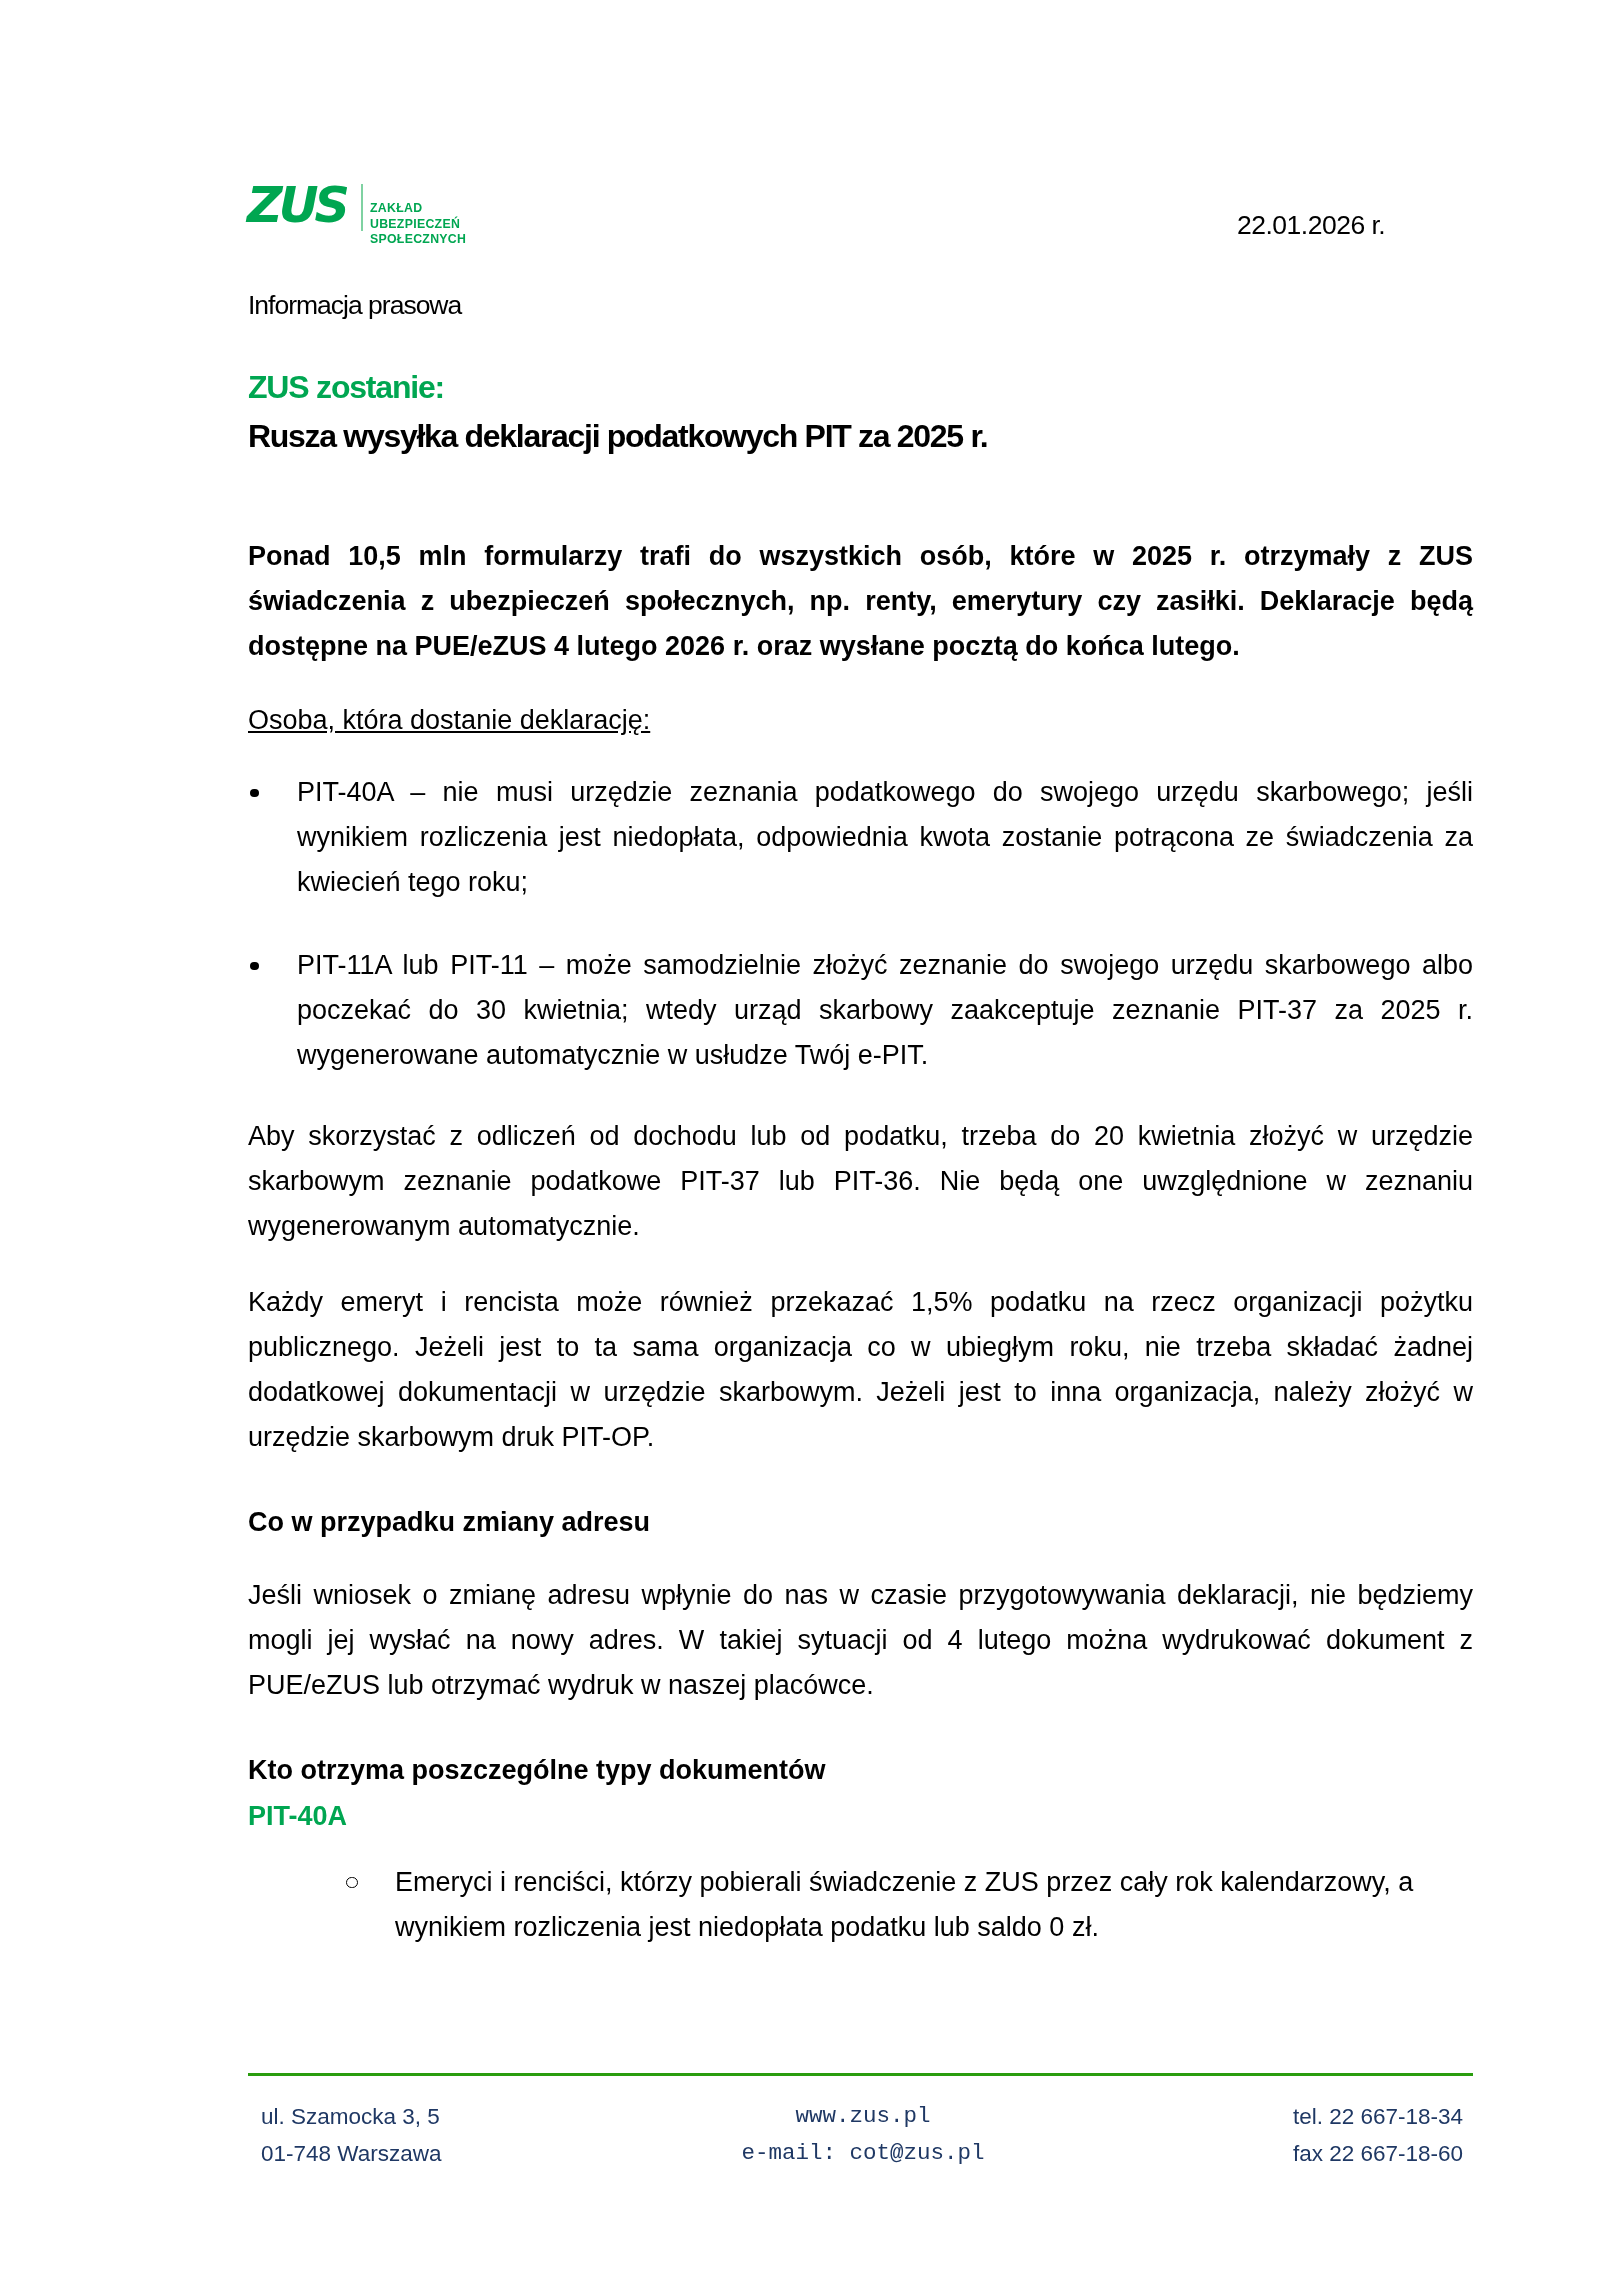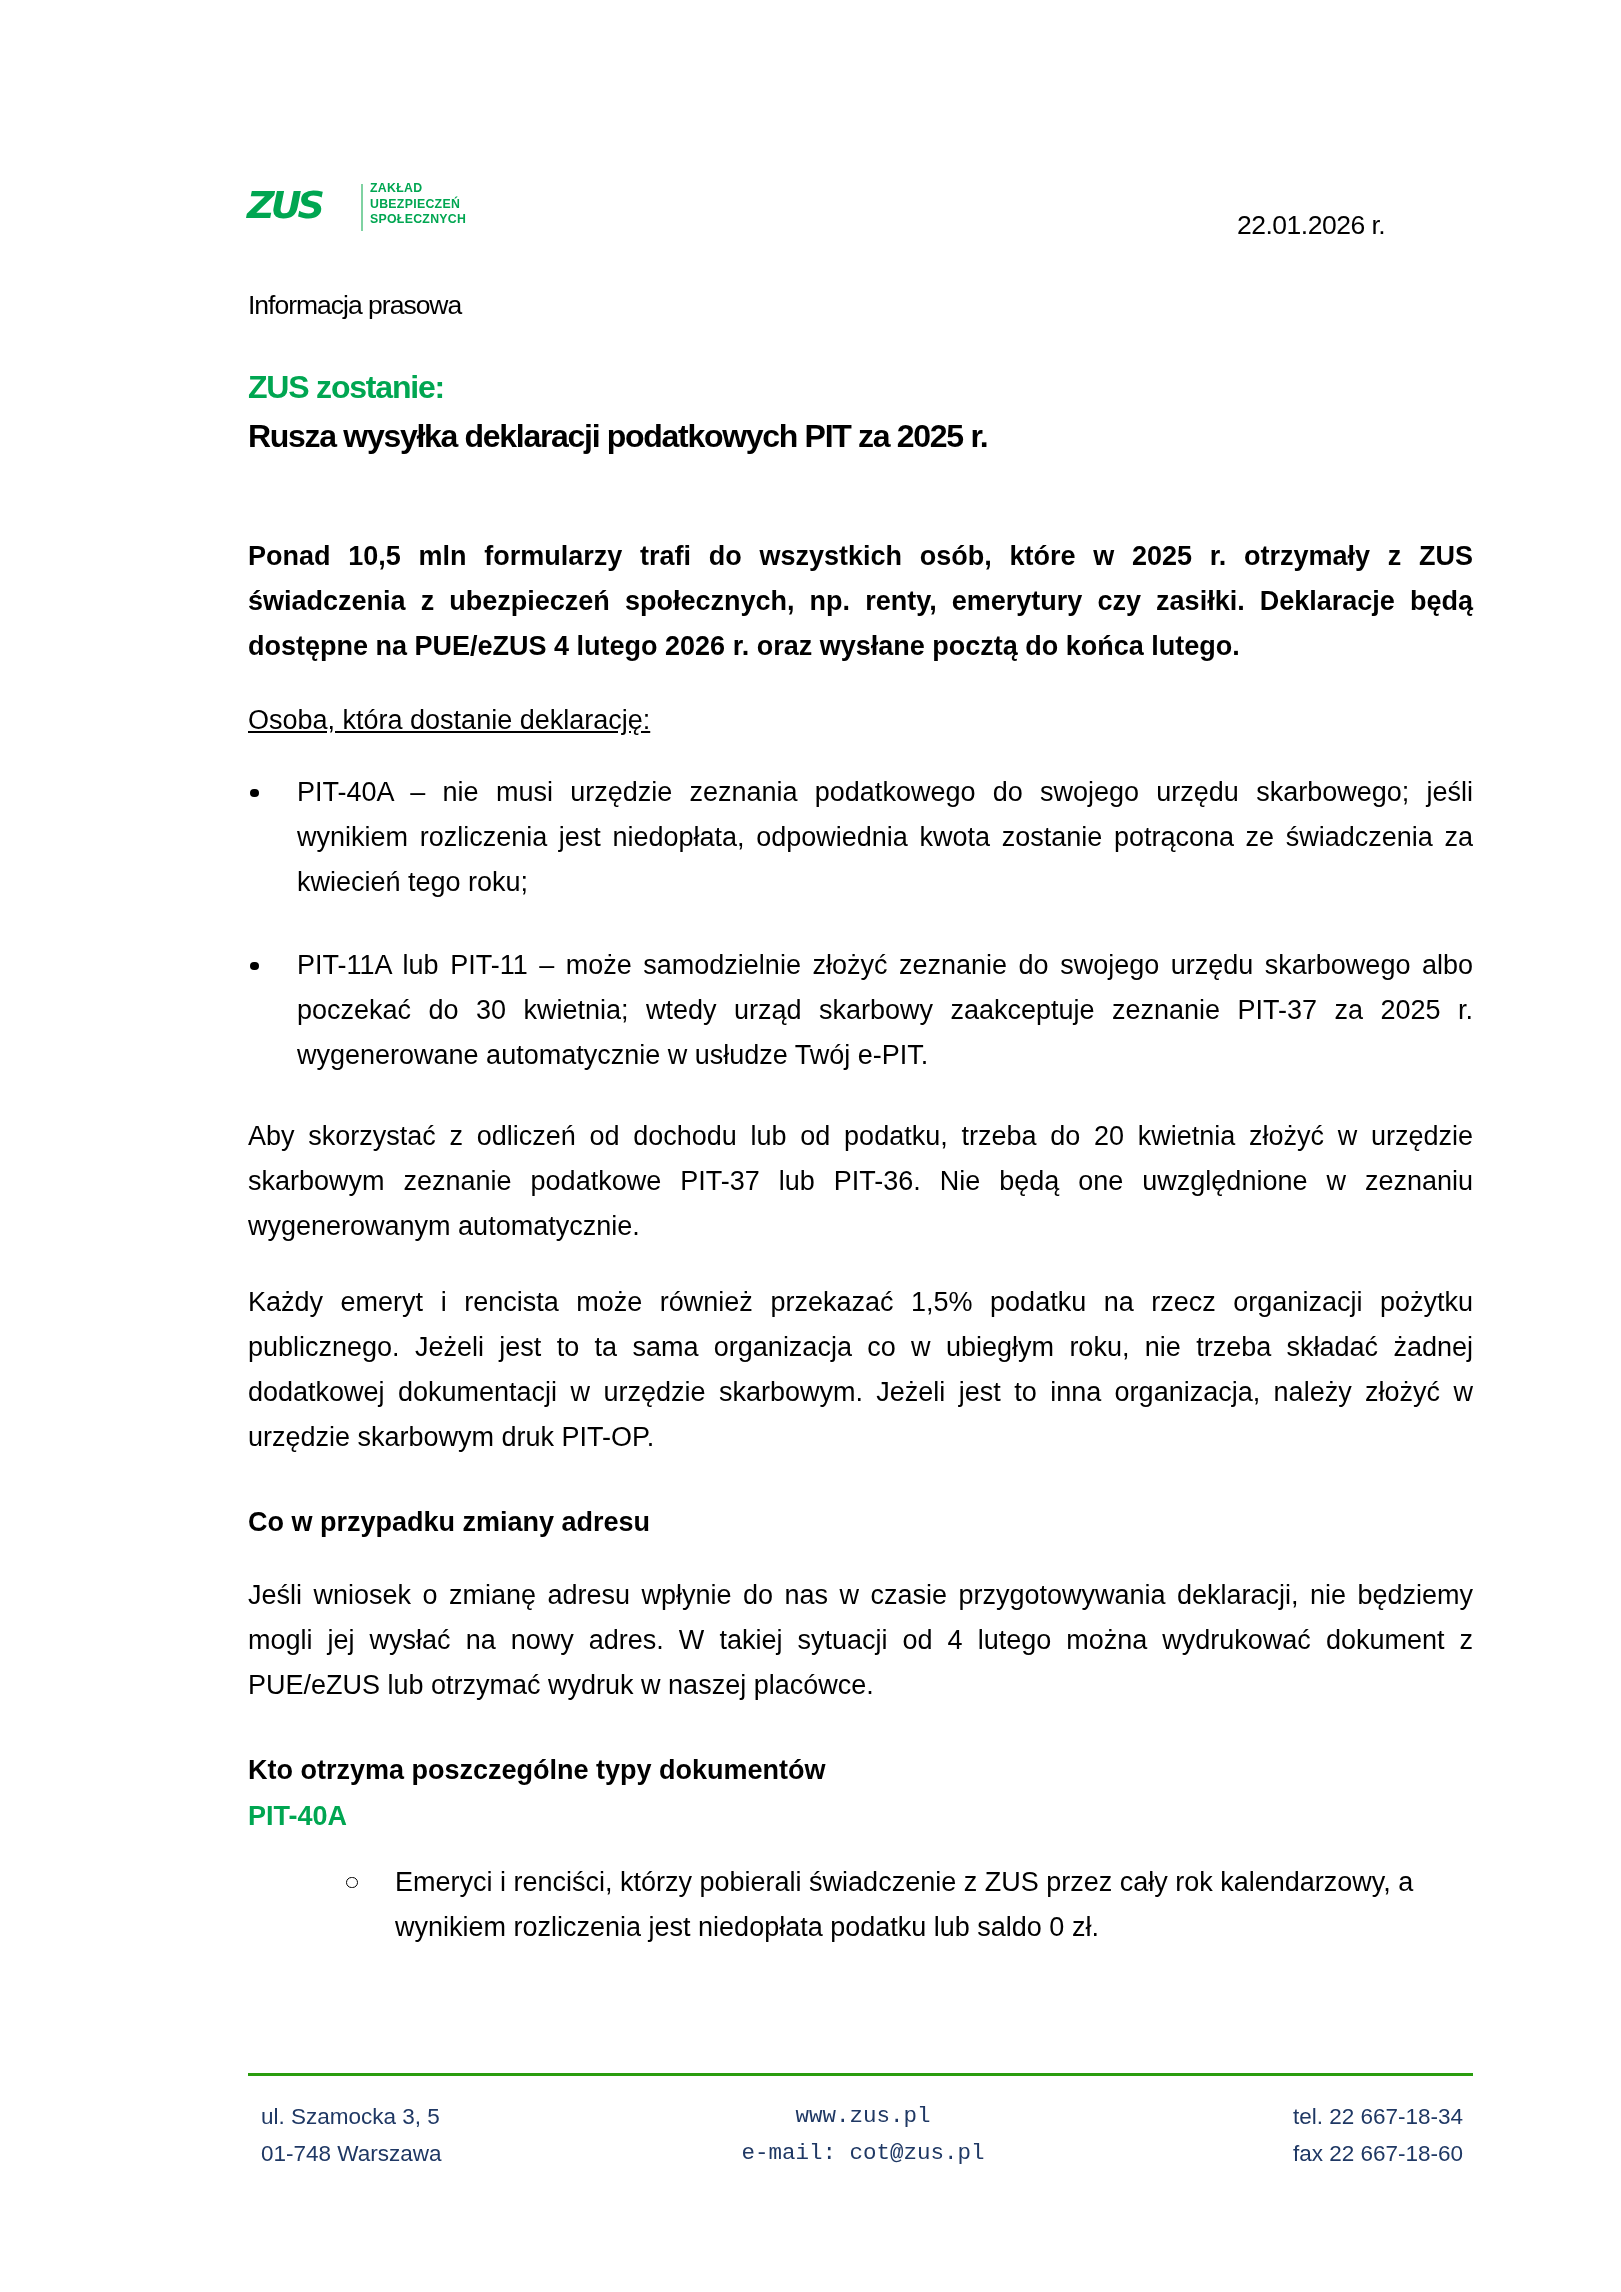--- a/index.html
+++ b/index.html
@@ -1,24 +1,24 @@
 <!DOCTYPE html>
 <html><head>
 <meta charset="utf-8">
 <style>
   html, body { margin: 0; padding: 0; background: #ffffff; }
   body { width: 1621px; height: 2293px; position: relative; overflow: hidden;
          font-family: "Liberation Sans", sans-serif; color: #000; }
   .abs { position: absolute; }
   .logo { left: 247px; top: 180px; width: 235px; height: 55px; }
   .logo-zus { position: absolute; left: 0; top: 0; font-family: "DejaVu Sans", sans-serif;
-              font-weight: bold; font-style: italic; font-size: 38px; color: #00a651;
+              font-weight: bold; font-style: italic; font-size: 49px; color: #00a651;
               letter-spacing: -3.9px; line-height: 51px; }
   .logo-bar { position: absolute; left: 114px; top: 3.9px; width: 2px; height: 47px; background: #7fd2a2; }
-  .logo-text { position: absolute; left: 123px; top: 1px; font-size: 12.3px; line-height: 15.7px;
+  .logo-text { position: absolute; left: 123px; top: 21px; font-size: 12.3px; line-height: 15.7px;
                color: #00a651; font-weight: bold; letter-spacing: 0.3px; }
   .date { left: 1237px; top: 210px; font-size: 26.5px; letter-spacing: -0.5px; }
   .press { left: 248px; top: 290px; font-size: 26.5px; letter-spacing: -1px; }
   .h-green { left: 248px; top: 369px; font-size: 32px; font-weight: bold; color: #00a651; letter-spacing: -1.2px; }
   .h-title { left: 248px; top: 418px; font-size: 32px; font-weight: bold; letter-spacing: -1.3px; }
   .content { left: 248px; width: 1225px; font-size: 27px; line-height: 45px; }
   .just { text-align: justify; }
   .bold { font-weight: bold; }
   .lead { top: 534px; }
   .osoba { top: 698px; text-decoration: underline; }

